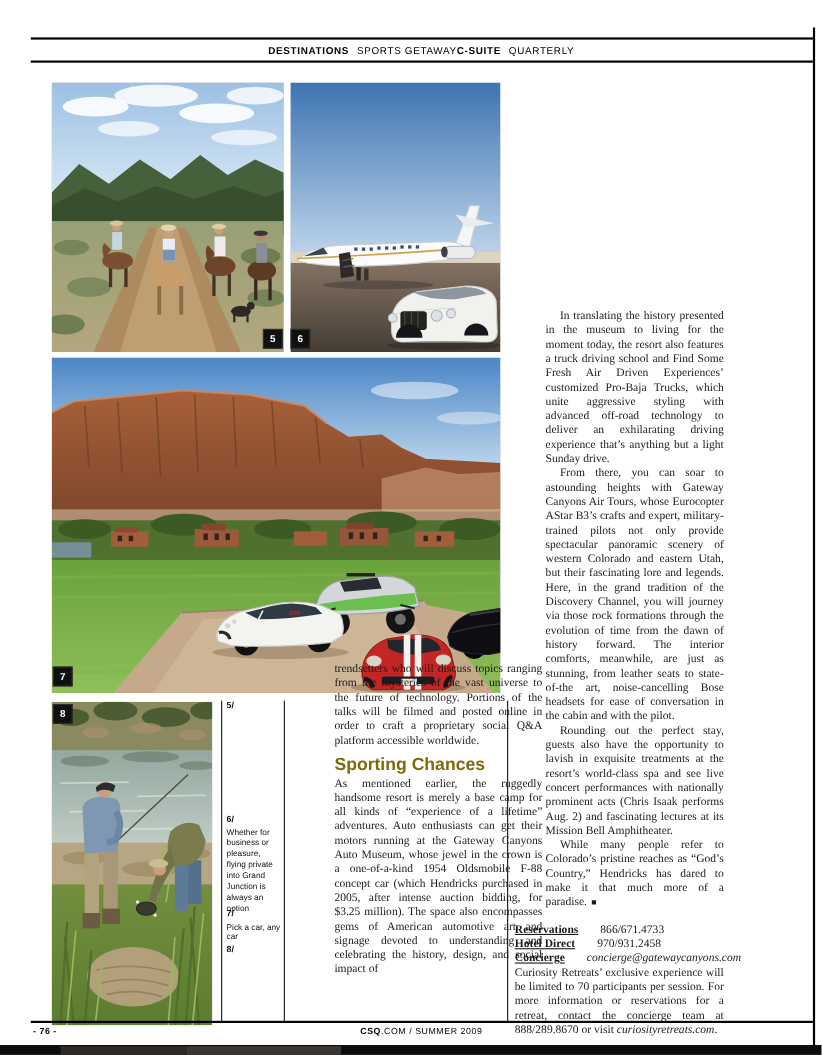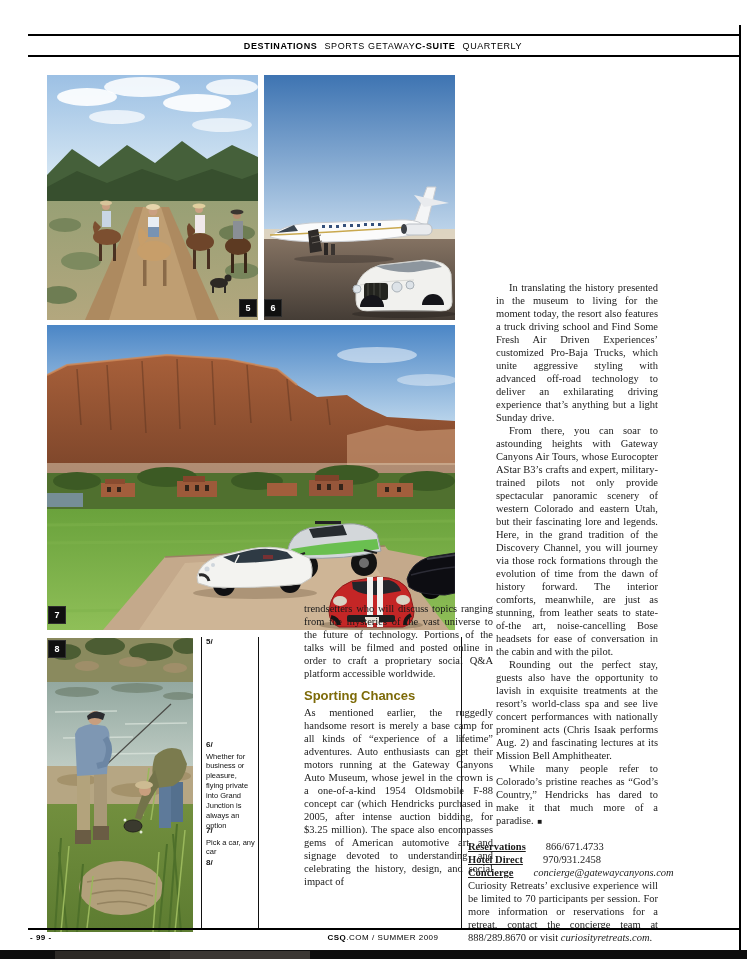--- a/index.html
+++ b/index.html
@@ -27,21 +27,21 @@
   .caption-col{position:absolute;left:206px;top:636px;width:49px;
     font-family:"Liberation Sans", sans-serif;font-size:7.5px;line-height:1.32;color:#111;}
   .cap{position:absolute;left:0;width:49px;}
   .cap-num{font-weight:bold;font-size:8px;margin-bottom:1px;}
   .textcol{position:absolute;font-size:10.5px;line-height:13px;text-align:justify;}
   .textcol p{margin:0;}
   .textcol p.indent{text-indent:13px;margin-left:28px;}
   .mid-col{left:268px;top:602px;width:189px;margin-left:36px;}
   .right-col{left:468px;top:281px;width:190px;}
   .section-head{
-    font-family:"Liberation Sans", sans-serif;font-weight:bold;font-size:13px;
+    font-family:"Liberation Sans", sans-serif;font-weight:bold;font-size:16px;
     color:#7d6a08;margin:9px 0 3px 0;text-align:left;line-height:14px;
   }
   .end-mark{font-size:8px;margin-left:4px;}
   .contacts{margin-top:12px;}
   .contact-line{line-height:13px;text-align:left;}
   .contact-label{font-weight:bold;text-decoration:underline;}
   .contact-val{margin-left:20px;}
   .italic{font-style:italic;}
   .closing{margin-top:13px;}
   
@@ -489,21 +489,21 @@
     <div class="contact-line">
       <span class="contact-label">Concierge</span><span class="contact-val italic">concierge@gatewaycanyons.com</span>
     </div>
   </div>
 
   <p class="closing"><span>Curiosity Retreats’ exclusive experience will be limited to 70 participants per session. For more information or reservations for a retreat, contact the concierge team at 888/289.8670 or visit </span><span class="italic">curiosityretreats.com</span><span>.</span></p>
 </div>
 
 <div class="rule-h" style="left:28px;width:711px;top:928px;"></div>
 <div class="footer-row">
-  <span class="page-num">- 99 -</span>
+  <span class="page-num">- 76 -</span>
   <span class="footer-center">
     <span class="hdr-bold">CSQ</span><span>.COM / SUMMER 2009</span>
   </span>
 </div>
 
 <div class="page-edge" style="left:739px;top:25px;width:2px;height:925px;"></div>
 <div class="bottom-bar">
   <div class="seg1"></div>
   <div class="seg2"></div>
 </div>

